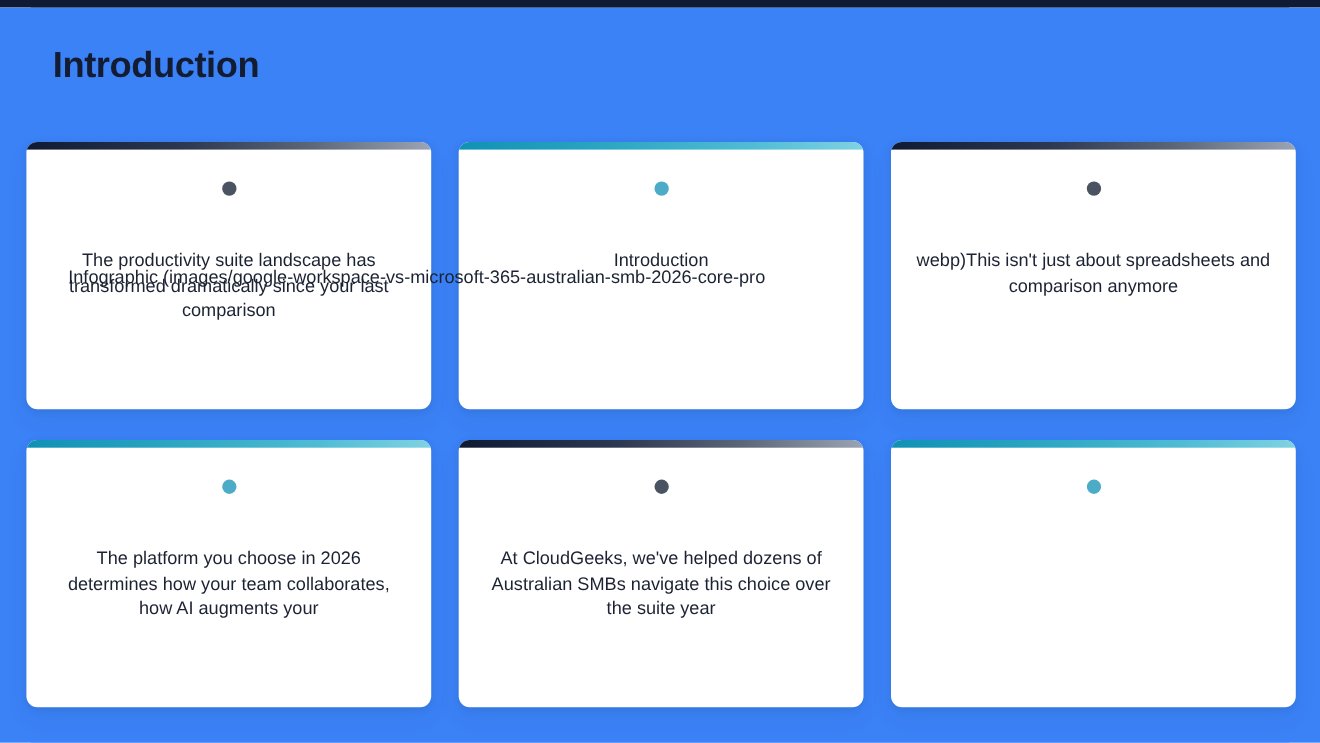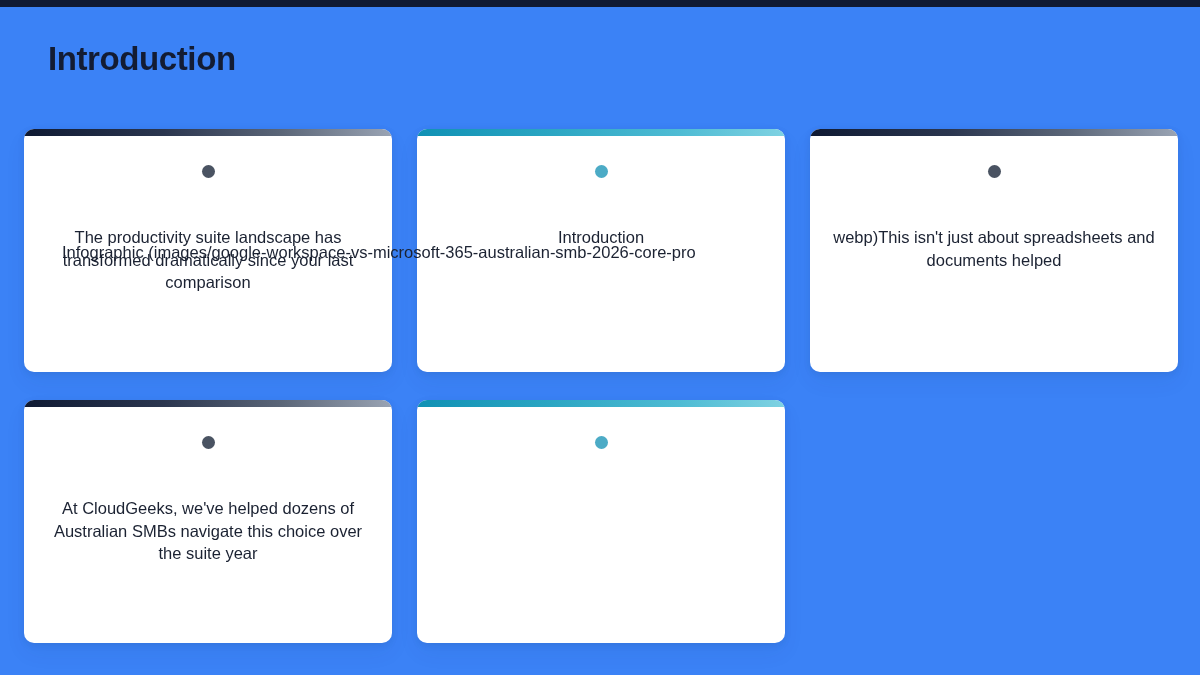--- a/index.html
+++ b/index.html
@@ -157,23 +157,28 @@
 
     <div class="card">
       <div class="card-accent teal"></div>
       <div class="card-dot teal"></div>
       <div class="card-text">Introduction</div>
     </div>
 
     <div class="card">
       <div class="card-accent dark"></div>
       <div class="card-dot dark"></div>
-      <div class="card-text">webp)This isn't just about spreadsheets and documents helped</div>
+      <div class="card-text">webp)This isn't just about spreadsheets and comparison anymore</div>
     </div>
 
+    <div class="card">
+      <div class="card-accent teal"></div>
+      <div class="card-dot teal"></div>
+      <div class="card-text">The platform you choose in 2026 determines how your team collaborates, how AI augments your</div>
+    </div>
 
     <div class="card">
       <div class="card-accent dark"></div>
       <div class="card-dot dark"></div>
       <div class="card-text">At CloudGeeks, we've helped dozens of Australian SMBs navigate this choice over the suite year</div>
     </div>
 
     <div class="card">
       <div class="card-accent teal"></div>
       <div class="card-dot teal"></div>

